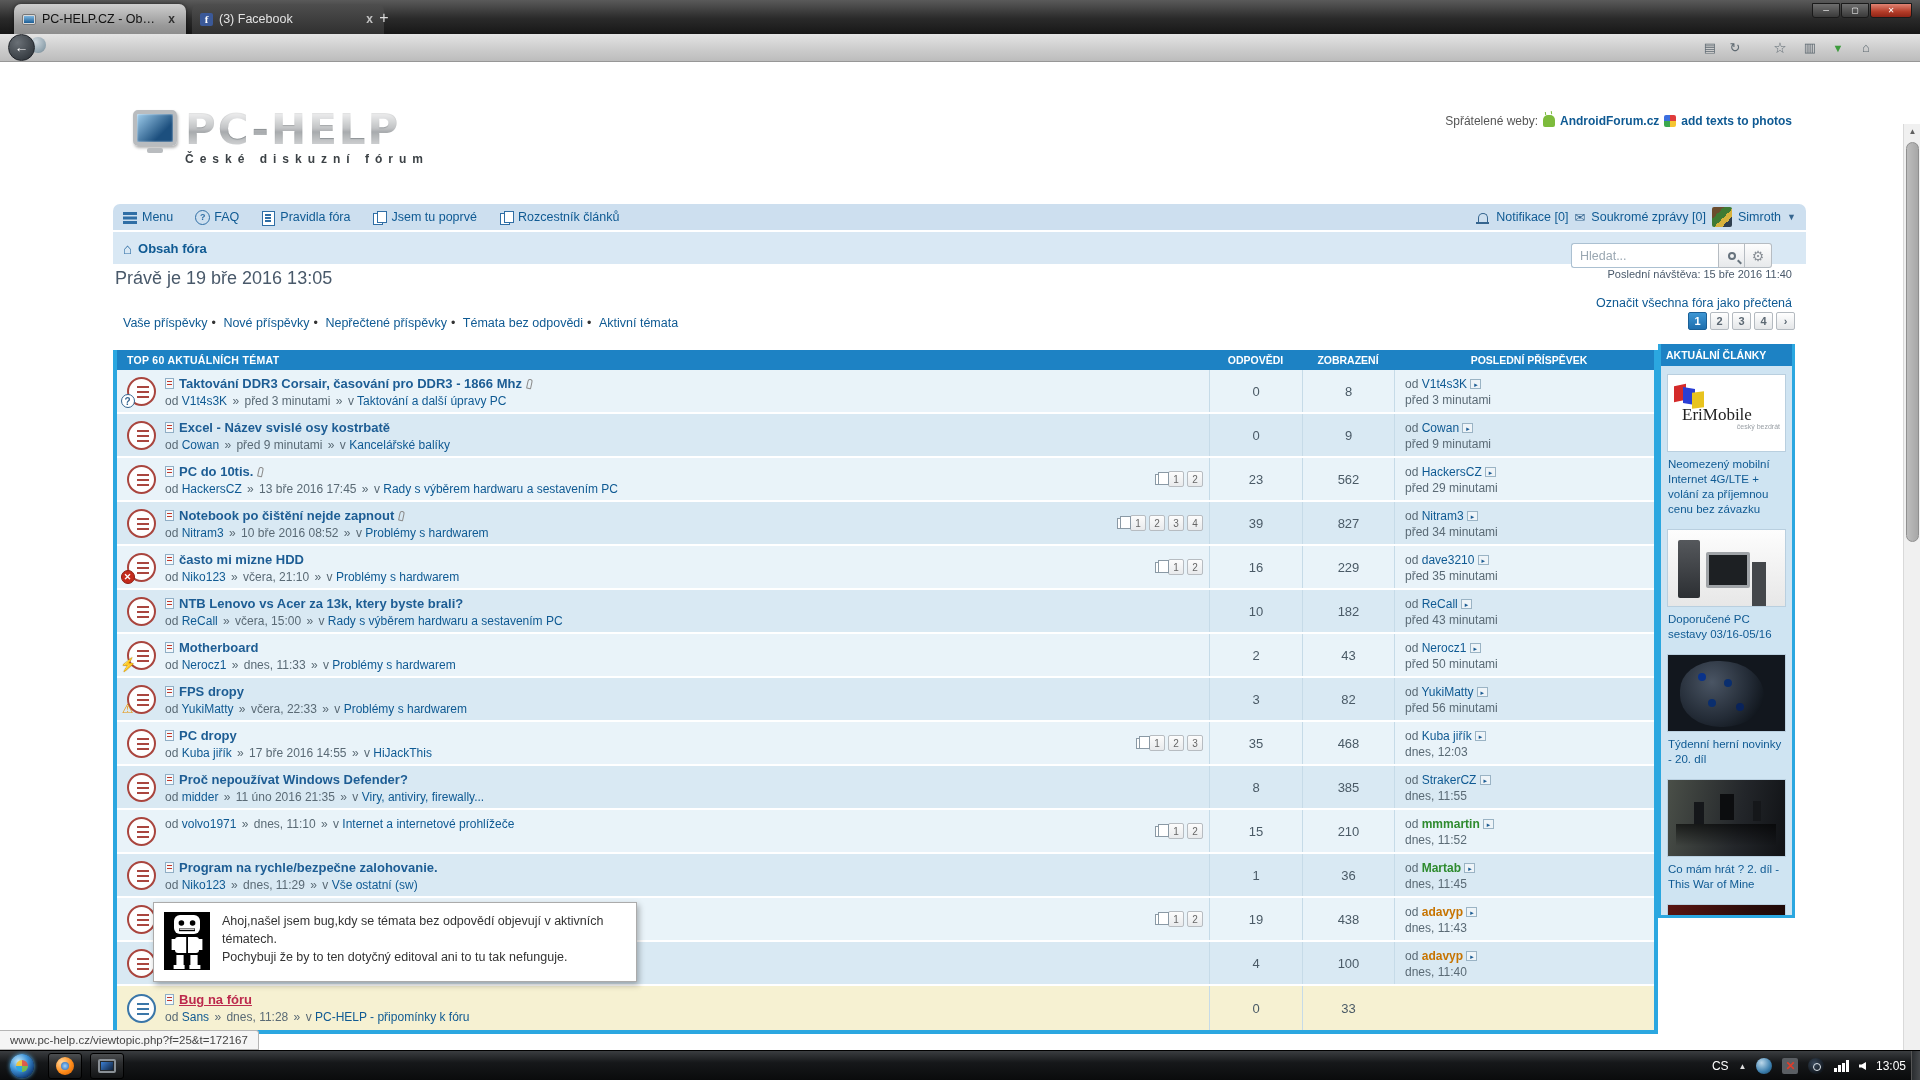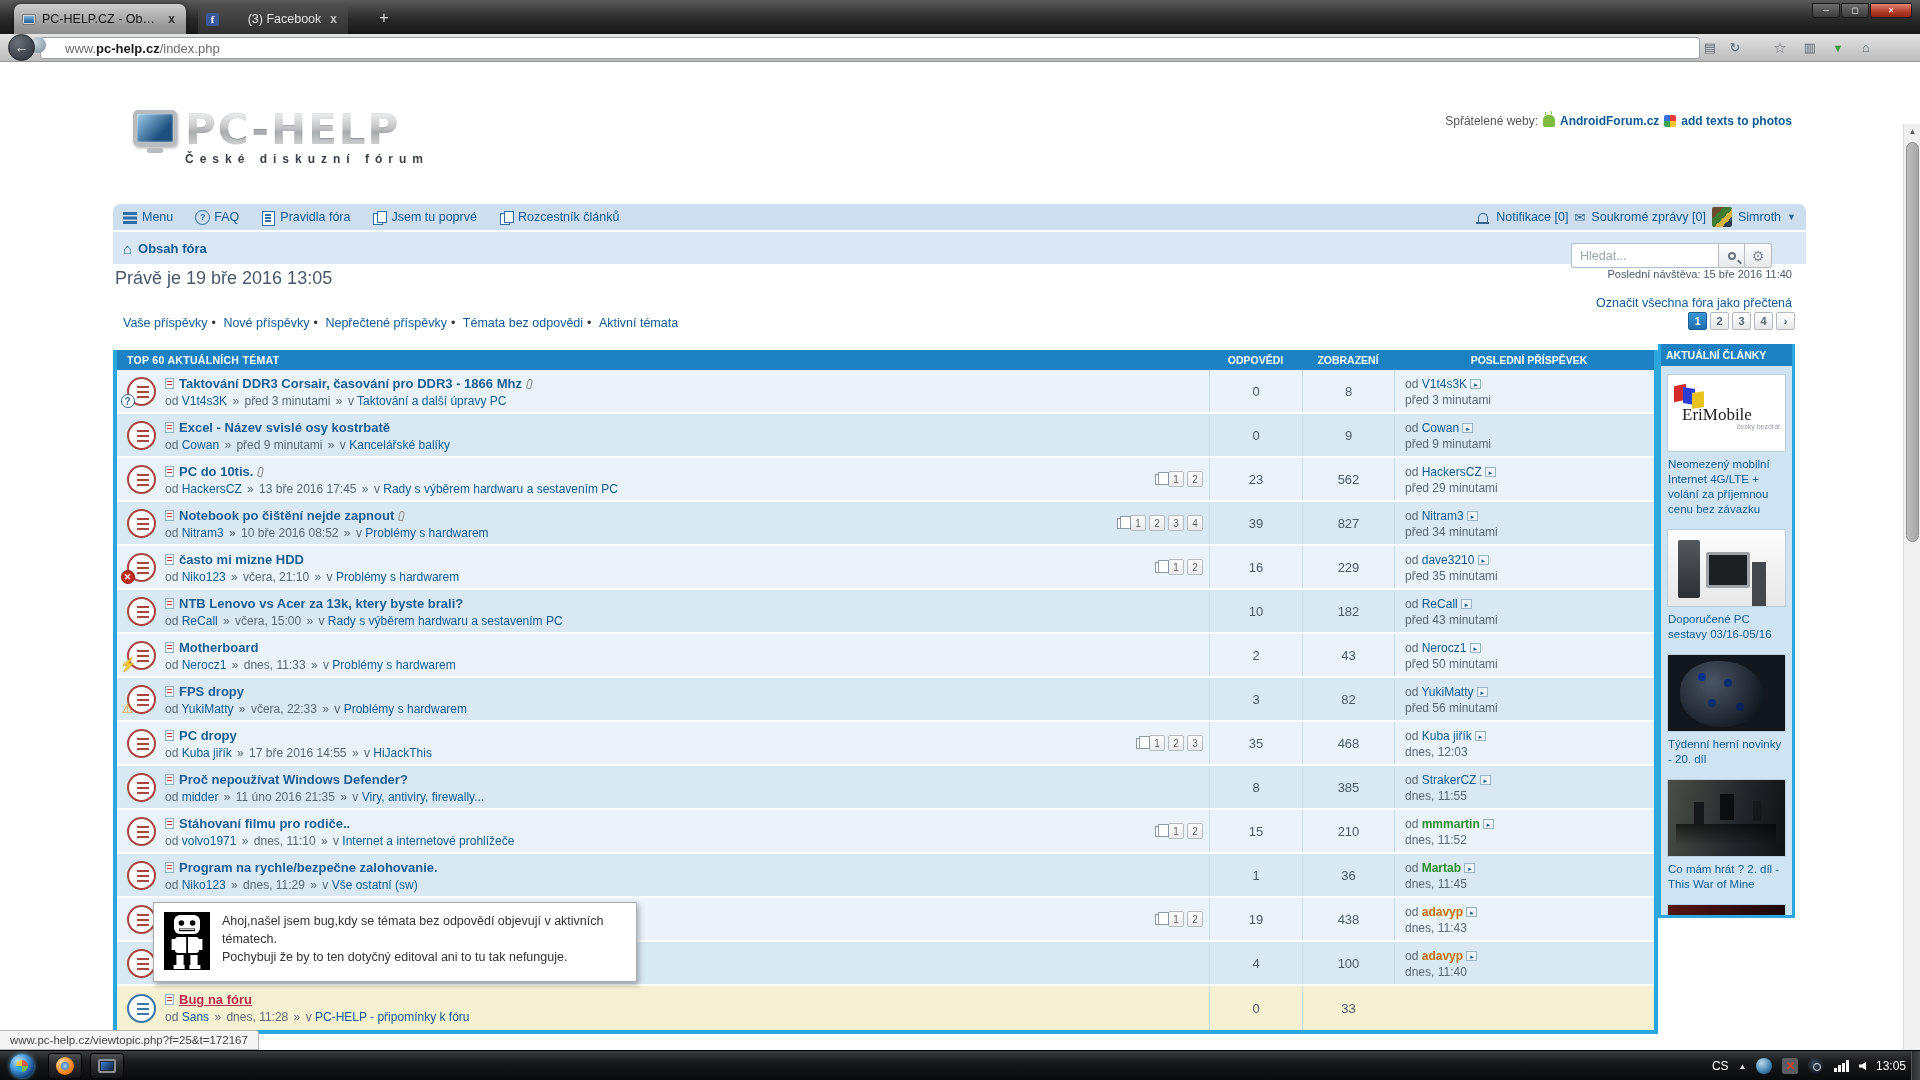--- a/index.html
+++ b/index.html
@@ -224,38 +224,35 @@
 <body>
 
 <div class="screen">
 
   <div class="tabbar">
     <div class="tab active" style="left:14px; width:172px;">
       <span class="fav-pchelp"></span>
       <span class="ttl">PC-HELP.CZ - Obsah</span>
       <span class="tclose">x</span>
     </div>
-    <div class="tab inactive" style="left:198px; width:150px;text-align:right;">
+    <div class="tab inactive" style="left:192px; width:192px;">
       <span class="fav-fb"></span>
       <span class="ttl">(3) Facebook</span>
       <span class="tclose">x</span>
     </div>
     <div class="newtab" style="left:372px;">+</div>
     <div class="winbtns">
       <div class="winbtn">─</div>
       <div class="winbtn">▢</div>
       <div class="winbtn close">✕</div>
     </div>
   </div>
 
   <div class="navbar">
     <div class="backbtn">←</div>
-    <div class="urlfield">
-      <span><span>www.</span><b>pc-help.cz</b><span>/index.php</span></span>
-    </div>
     <div class="urlglobe"></div>
     <div class="nav-ico" style="right:200px;">▤</div>
     <div class="nav-ico" style="right:175px;">↻</div>
     <div class="nav-ico" style="right:130px; font-size:15px;">☆</div>
     <div class="nav-ico" style="right:100px;">▥</div>
     <div class="nav-ico dl-arrow" style="right:72px;">▼</div>
     <div class="nav-ico" style="right:44px;">⌂</div>
   </div>
 
   <div class="viewport">
@@ -738,25 +735,20 @@
               </div>
             </div>
 
             <div class="trow">
               <div class="cell-icon">
                 <div class="ticon">
                   
                 </div>
               </div>
               <div class="cell-main">
-                <div class="t-line1">
-                  <span class="psheet"></span>
-                  <a href="#" class="t-title">Stáhovaní filmu pro rodiče..</a>
-
-                </div>
                 <div class="t-line2">
                   <span>od</span>
                   <a href="#">volvo1971</a>
                   <span class="sp">»</span>
                   <span>dnes, 11:10</span>
                   <span class="sp">»</span>
                   <span>v</span>
                   <a href="#">Internet a internetové prohlížeče</a>
                 </div>
                 <div class="pages">

